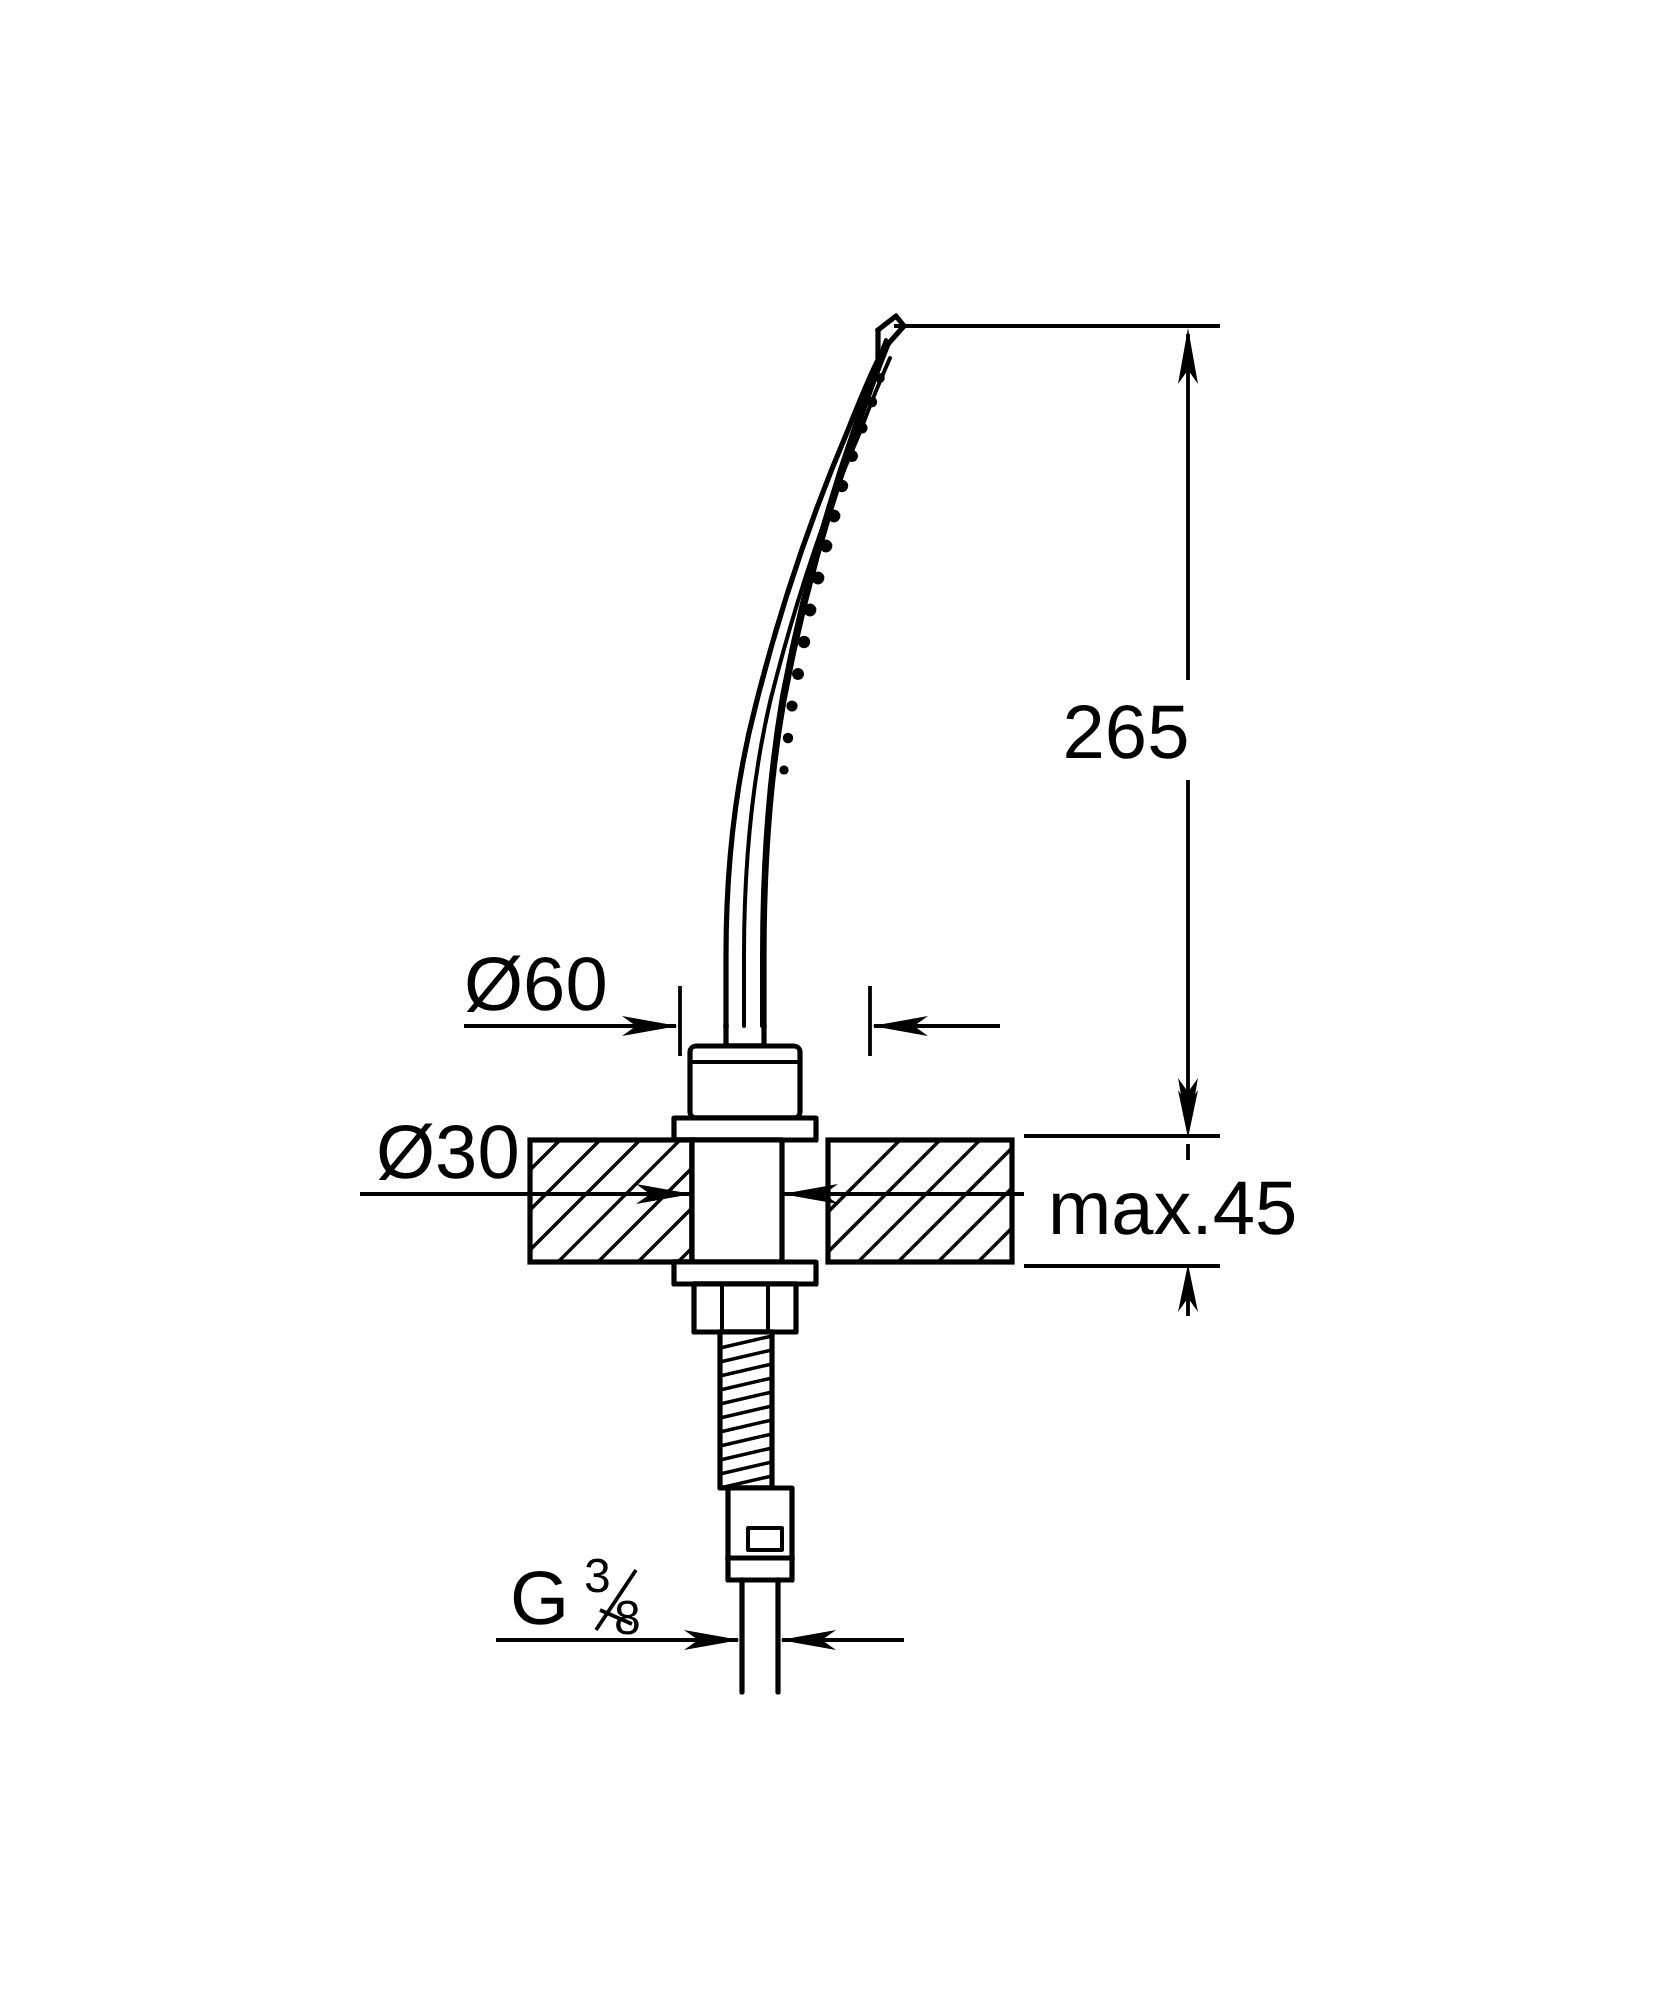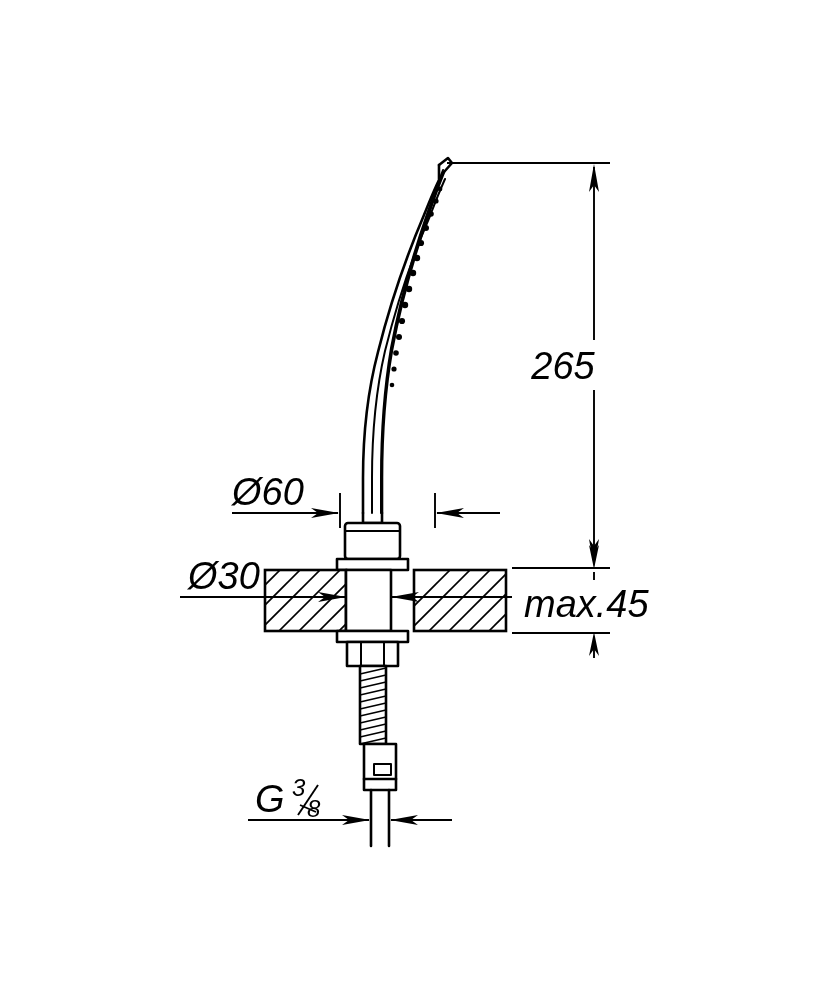--- a/index.html
+++ b/index.html
@@ -12,21 +12,20 @@
     height: 1000px;
     font-family: "Liberation Sans", sans-serif;
     color: #000000;
     overflow: hidden;
   }
   #drawing-root {
     position: relative;
     width: 833px;
     height: 1000px;
     background: #ffffff;
-    font-style: italic;
   }
   svg#technical-drawing {
     display: block;
     width: 833px;
     height: 1000px;
   }
   .dim-text {
     font-family: "Liberation Sans", sans-serif;
     font-size: 38px;
     fill: #000000;

